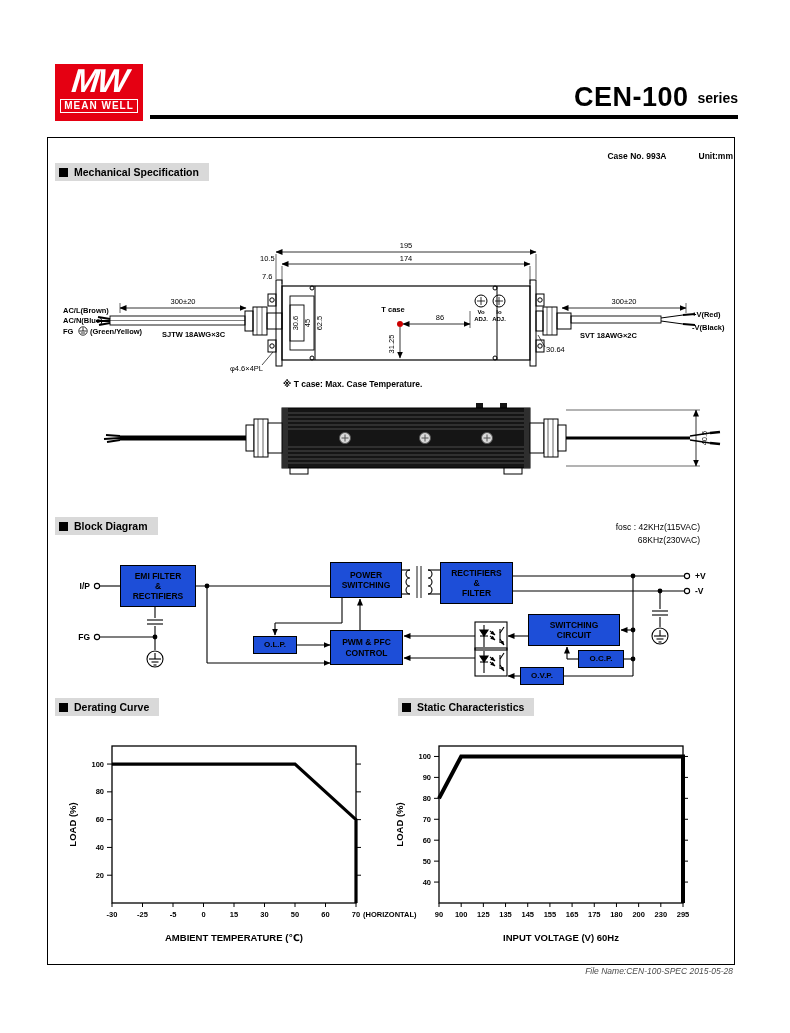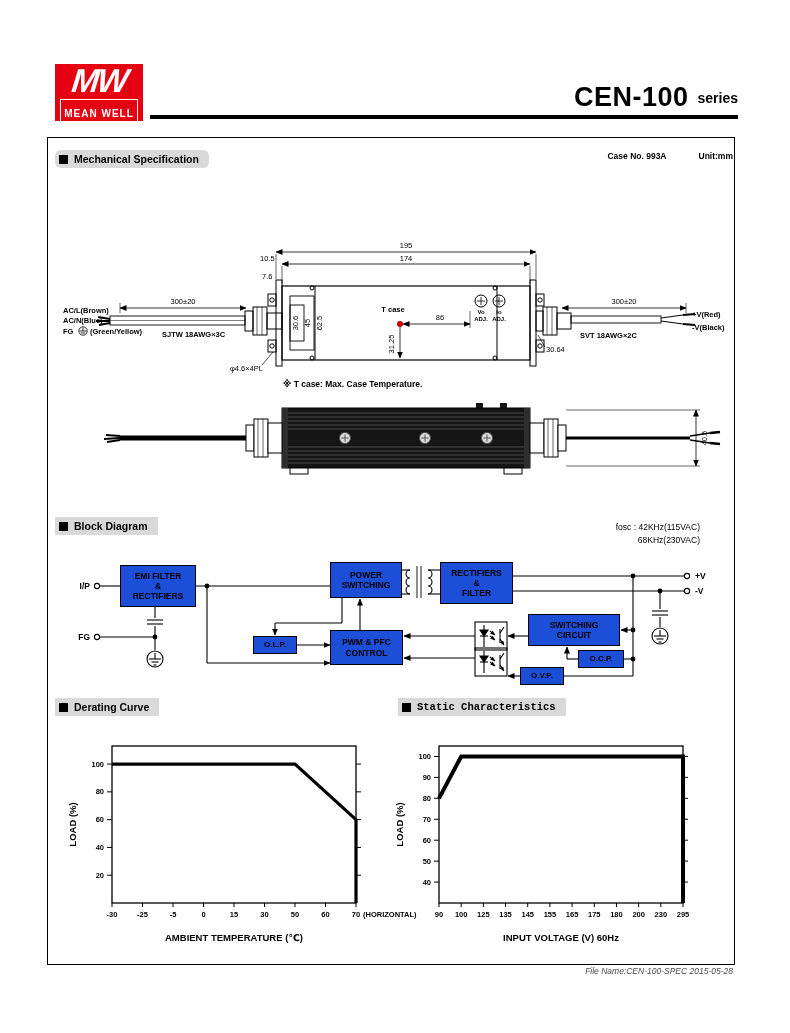--- a/index.html
+++ b/index.html
@@ -6,21 +6,21 @@
   .page{position:relative;width:790px;height:1033px;background:#ffffff;
         font-family:"Liberation Sans","DejaVu Sans",sans-serif;color:#000;overflow:hidden;}
   .abs{position:absolute;}
 
   
   .logo{left:55px;top:64px;width:88px;height:57px;background:#e50012;
         display:flex;flex-direction:column;align-items:center;justify-content:flex-start;}
   .logo-mw{color:#fff;font-weight:bold;font-style:italic;font-size:33px;line-height:34px;
            letter-spacing:-2px;transform:skewX(-6deg);}
   .logo-brand{color:#fff;font-weight:bold;font-size:10px;letter-spacing:1px;
-              border:1.5px solid #fff;padding:8px 3px;line-height:12px;margin-top:1px;white-space:nowrap;}
+              border:1.5px solid #fff;padding:0 3px;line-height:12px;margin-top:1px;white-space:nowrap;}
   .prod-title{left:152px;top:90px;font-size:13.5px;font-weight:bold;}
   .series-wrap{right:52px;top:82px;display:flex;align-items:center;gap:9px;}
   .series-name{font-size:27px;font-weight:bold;letter-spacing:0.5px;}
   .series-word{font-size:14px;font-weight:bold;}
   .head-rule{left:150px;top:115px;width:588px;height:4px;background:#000;}
 
   
   .main-border{left:47px;top:137px;width:686px;height:826px;border:1.6px solid #000;}
   .sec-hdr{display:flex;align-items:center;gap:6px;background:#d9d9d9;
            padding:3px 10px 3px 4px;font-weight:bold;font-size:10.5px;white-space:nowrap;}
@@ -57,21 +57,21 @@
     <div class="logo-brand">MEAN WELL</div>
   </div>
   <div class="abs series-wrap">
     <span class="series-name">CEN-100</span>
     <span class="series-word">series</span>
   </div>
   <div class="abs head-rule"></div>
 
   <div class="abs main-border"></div>
 
-  <div class="abs sec-hdr" style="left:55px;top:150px;border-radius:6px;">
+  <div class="abs sec-hdr" style="left:55px;top:163px;">
     <span class="bullet"></span>
     <span>Mechanical Specification</span>
   </div>
   <div class="abs mech-meta">
     <span>Case No. 993A</span>
     <span>Unit:mm</span>
   </div>
 
   <svg class="abs" style="left:50px;top:195px;" width="690" height="310" viewBox="0 0 690 310">
     <defs>
@@ -388,21 +388,21 @@
 CONTROL</div>
   <div class="bd-box" style="left:528px;top:614px;width:90px;height:30px;">SWITCHING
 CIRCUIT</div>
   <div class="bd-box bd-small" style="left:578px;top:650px;width:44px;height:16px;">O.C.P.</div>
   <div class="bd-box bd-small" style="left:520px;top:667px;width:42px;height:16px;">O.V.P.</div>
 
   <div class="abs sec-hdr" style="left:55px;top:698px;">
     <span class="bullet"></span>
     <span>Derating Curve</span>
   </div>
-  <div class="abs sec-hdr" style="left:398px;top:698px;font-family:Liberation Mono, monospace;">
+  <div class="abs sec-hdr" style="left:398px;top:698px;">
     <span class="bullet"></span>
     <span>Static Characteristics</span>
   </div>
 
   <svg id="chart-derating" class="abs" style="left:45px;top:735px;" width="350" height="240" viewBox="0 0 350 240">
       <rect x="67" y="11" width="244" height="157" fill="none" stroke="#000" stroke-width="1.3"></rect>
       <line x1="67" y1="168" x2="67" y2="172" stroke="#000" stroke-width="1"></line>
       <text x="67" y="182" text-anchor="middle" class="tick">-30</text>
       <line x1="97.5" y1="168" x2="97.5" y2="172" stroke="#000" stroke-width="1"></line>
       <text x="97.5" y="182" text-anchor="middle" class="tick">-25</text>

